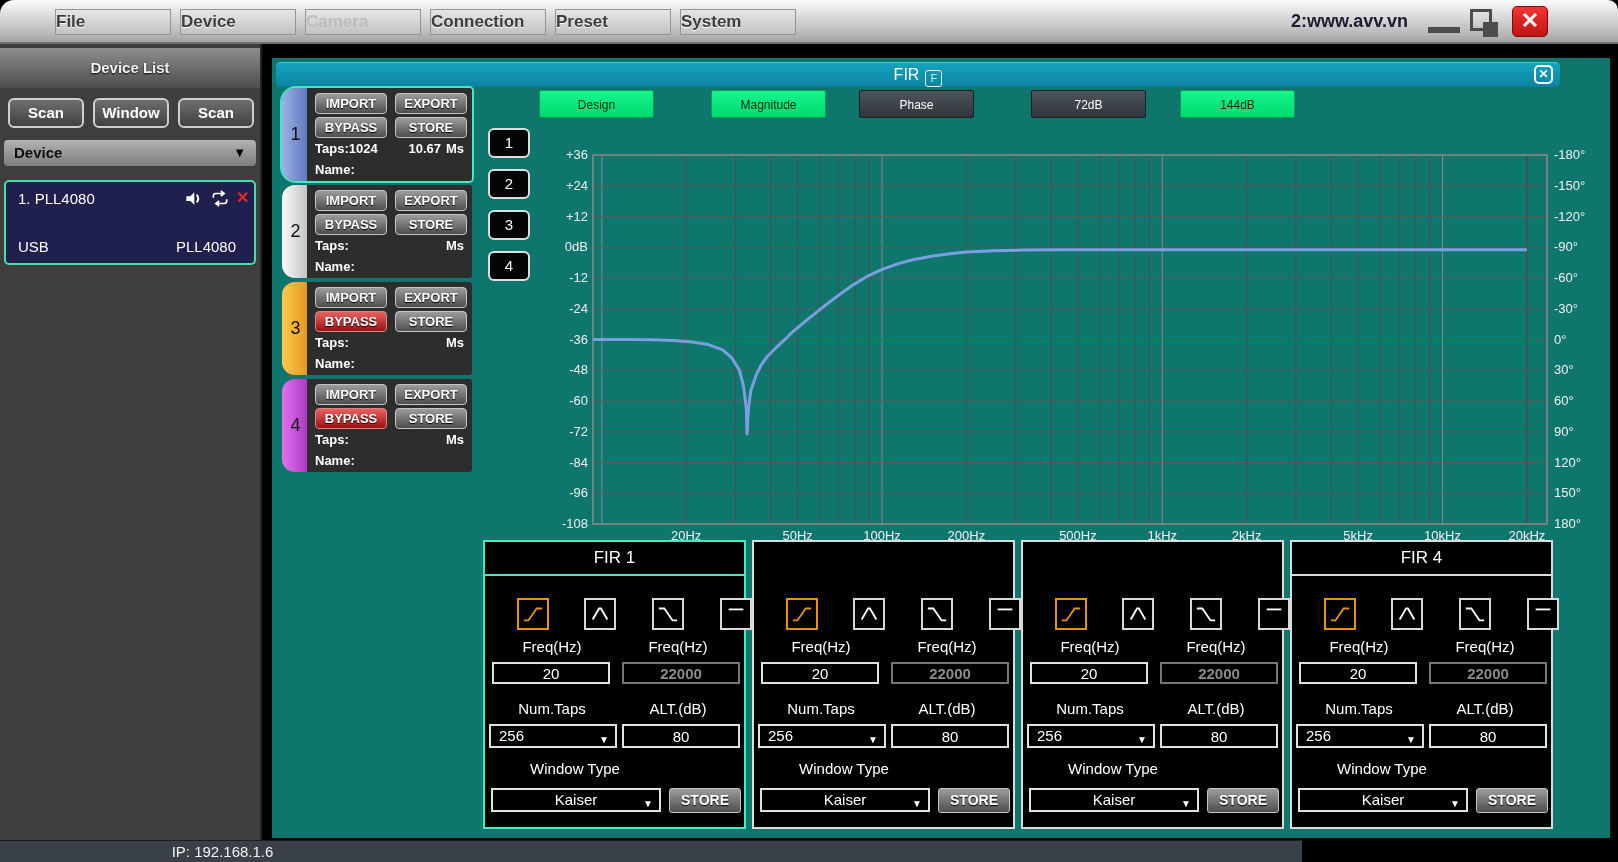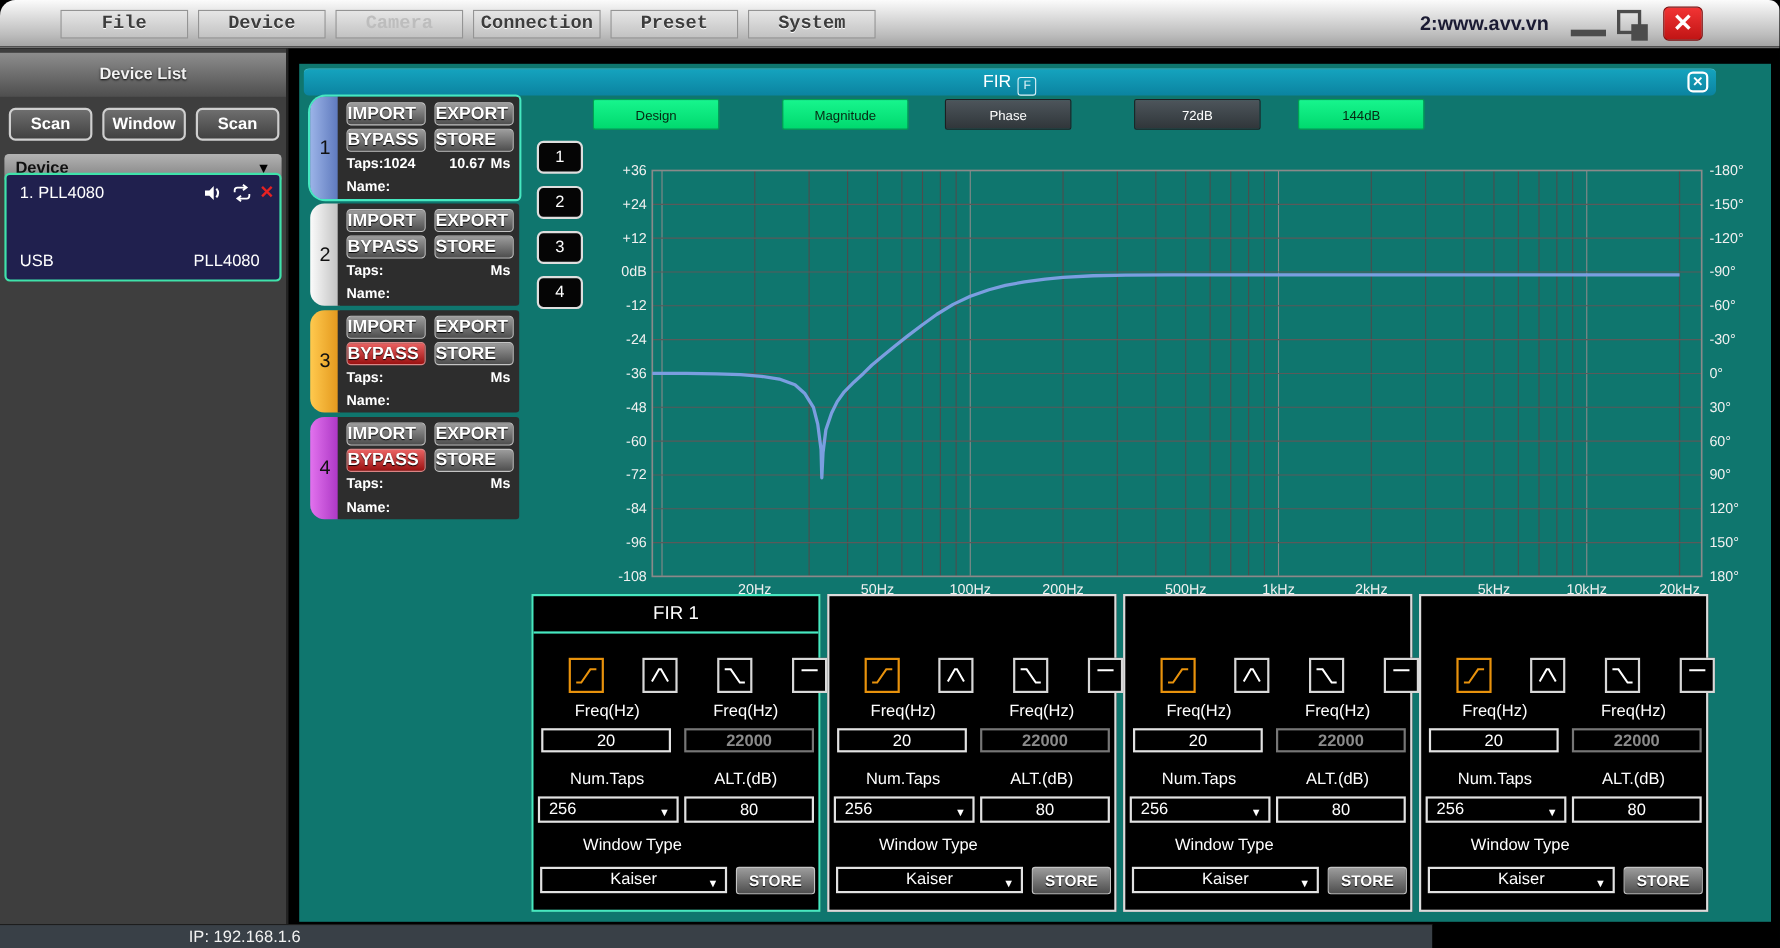--- a/index.html
+++ b/index.html
@@ -4,22 +4,22 @@
 <style>
   html,body{margin:0;padding:0;background:#000;}
   #app{position:relative;width:1618px;height:862px;background:#000;overflow:hidden;
        font-family:"Liberation Sans",sans-serif;}
   
   .topbar{position:absolute;left:0;top:0;width:1618px;height:44px;
     background:linear-gradient(180deg,#fbfbfb 0%,#dedede 35%,#bdbdbd 75%,#a4a4a4 100%);
     border-radius:14px 10px 0 0;border-bottom:2px solid #6f6f6f;box-sizing:border-box;}
   .menu-btn{position:absolute;top:9px;width:116px;height:26px;box-sizing:border-box;
     background:linear-gradient(180deg,#e6e6e6,#c2c2c2);border:1px solid #949494;
-    color:#3d3d3d;font-size:17px;font-weight:700;text-align:center;line-height:24px;
-    text-shadow:0 1px 0 #ffffff;cursor:default;font-family:Liberation Mono, monospace;}
+    color:#3d3d3d;font-size:17px;font-weight:700;line-height:24px;
+    text-shadow:0 1px 0 #ffffff;cursor:default;}
   .menu-btn.disabled{color:#bdbdbd;text-shadow:none;}
   .win-title{position:absolute;top:11px;right:210px;font-size:18px;font-weight:700;color:#1b1b33;}
   .min-btn{position:absolute;left:1428px;top:27px;width:32px;height:6px;background:#4c4c4c;}
   .restore-btn{position:absolute;left:1470px;top:9px;width:28px;height:28px;}
   .restore-btn .sq1{position:absolute;left:0;top:0;width:16px;height:16px;border:3px solid #4c4c4c;}
   .restore-btn .sq2{position:absolute;right:0;bottom:0;width:15px;height:15px;background:#4c4c4c;}
   .close-btn{position:absolute;left:1512px;top:6px;width:36px;height:31px;border-radius:5px;
     background:linear-gradient(180deg,#f23434,#c01414);border:1px solid #7d0d0d;box-sizing:border-box;
     color:#fff;font-size:22px;font-weight:900;text-align:center;line-height:28px;}
   
@@ -29,21 +29,21 @@
     background:linear-gradient(180deg,#8d8d8d,#4e4e4e);
     color:#f2f2f2;font-size:15px;font-weight:700;text-align:center;line-height:40px;
     text-shadow:0 1px 2px #000;}
   .side-btn{position:absolute;top:54px;height:30px;box-sizing:border-box;border-radius:6px;
     background:linear-gradient(180deg,#6e6e6e,#414141);border:2px solid #cfcfcf;
     color:#fff;font-size:15px;font-weight:700;text-align:center;line-height:26px;}
   .dev-dropdown{position:absolute;left:4px;top:96px;width:252px;height:26px;border-radius:4px;
     background:linear-gradient(180deg,#b3b3b3,#7d7d7d);color:#101010;}
   .dev-dropdown .lbl{position:absolute;left:10px;top:4px;font-size:15px;font-weight:700;}
   .dev-dropdown .caret{position:absolute;right:10px;top:5px;font-size:13px;color:#000;}
-  .device-item{position:absolute;left:4px;top:113px;width:252px;height:99px;box-sizing:border-box;
+  .device-item{position:absolute;left:4px;top:136px;width:252px;height:85px;box-sizing:border-box;
     background:#20204e;border:2px solid #3fe2aa;border-radius:5px;}
   .device-item .dname{position:absolute;left:12px;top:8px;color:#fff;font-size:15px;}
   .device-item .dicon{position:absolute;top:8px;}
   .device-item .dx{position:absolute;left:230px;top:6px;color:#e62222;font-size:16px;font-weight:900;}
   .device-item .dport{position:absolute;left:12px;bottom:8px;color:#fff;font-size:15px;}
   .device-item .dmodel{position:absolute;left:170px;bottom:8px;color:#fff;font-size:15px;}
   
   .statusbar{position:absolute;left:0;top:840px;width:1302px;height:22px;background:#394047;
     border-top:1px solid #1d1d1d;box-sizing:border-box;}
   .statusbar .ip{position:absolute;left:0;top:2px;width:445px;text-align:center;
@@ -69,21 +69,21 @@
   .strip.selected{box-shadow:0 0 0 2px #46e8c0;}
   .tab{position:absolute;left:0;top:0;bottom:0;width:27px;border-radius:13px 0 0 13px;
     display:flex;align-items:center;justify-content:center;font-size:18px;color:#111;}
   .tab-1{background:linear-gradient(90deg,#9cb4e8,#5a75ba);}
   .tab-2{background:linear-gradient(90deg,#fbfbfb,#bfbfbf);}
   .tab-3{background:linear-gradient(90deg,#ffc94e,#e2961b);}
   .tab-4{background:linear-gradient(90deg,#e272ee,#a934c2);}
   .strip-body{position:absolute;left:25px;right:0;top:0;bottom:0;background:#2d2d2d;border-radius:0 3px 3px 0;}
   .sbtn{position:absolute;height:21px;box-sizing:border-box;border-radius:4px;
     background:linear-gradient(180deg,#9c9c9c,#4e4e4e);border:1px solid #c4c4c4;
-    color:#fff;font-weight:700;font-size:16px;text-align:left;line-height:19px;text-shadow:0 1px 1px #000;}
+    color:#fff;font-weight:700;font-size:13px;text-align:center;line-height:19px;text-shadow:0 1px 1px #000;}
   .sbtn.red{background:linear-gradient(180deg,#e96262,#9b1111);border-color:#da8585;}
   .srow{position:absolute;left:0;right:0;color:#fff;font-size:13px;font-weight:700;}
   .srow .tlab{position:absolute;left:8px;}
   .srow .msv{position:absolute;left:88px;width:46px;text-align:right;}
   .srow .msu{position:absolute;right:8px;}
   
   .numbtn{position:absolute;left:216px;width:42px;height:30px;box-sizing:border-box;background:#050505;
     border:2px solid #dedede;border-radius:6px;color:#fff;font-size:15px;text-align:center;line-height:26px;}
   
   #chart{position:absolute;left:270px;top:78px;}
@@ -428,20 +428,21 @@
       <div class="flabel" style="left:6px;top:158px">Num.Taps</div>
       <div class="flabel" style="left:132px;top:158px">ALT.(dB)</div>
       <div class="pselect" style="left:4px;top:182px;width:128px;padding-left:8px"><span>256</span><span class="caret">▼</span></div>
       <input class="pinput" style="left: 137px; top: 182px; height: 24px;" value="80">
       <div class="flabel" style="left:10px;top:218px;width:160px">Window Type</div>
       <div class="pselect" style="left:6px;top:246px;width:170px;text-align:center"><span>Kaiser</span><span class="caret">▼</span></div>
       <div class="store-btn" style="left:184px;top:246px">STORE</div>
     </div>
 
     <div class="panel" style="left:1018px">
+      <div class="panel-title">FIR 4</div>
       <div class="ficon sel" style="left:32px">
           <svg width="22" height="22" viewBox="0 0 24 24">
             <polyline points="2,19 7,19 16,6 22,6"></polyline>
           </svg>
         </div>
       <div class="ficon" style="left:99px">
           <svg width="22" height="22" viewBox="0 0 24 24">
             <polyline points="4,18 11,6 13,6 20,18"></polyline>
           </svg>
         </div>

